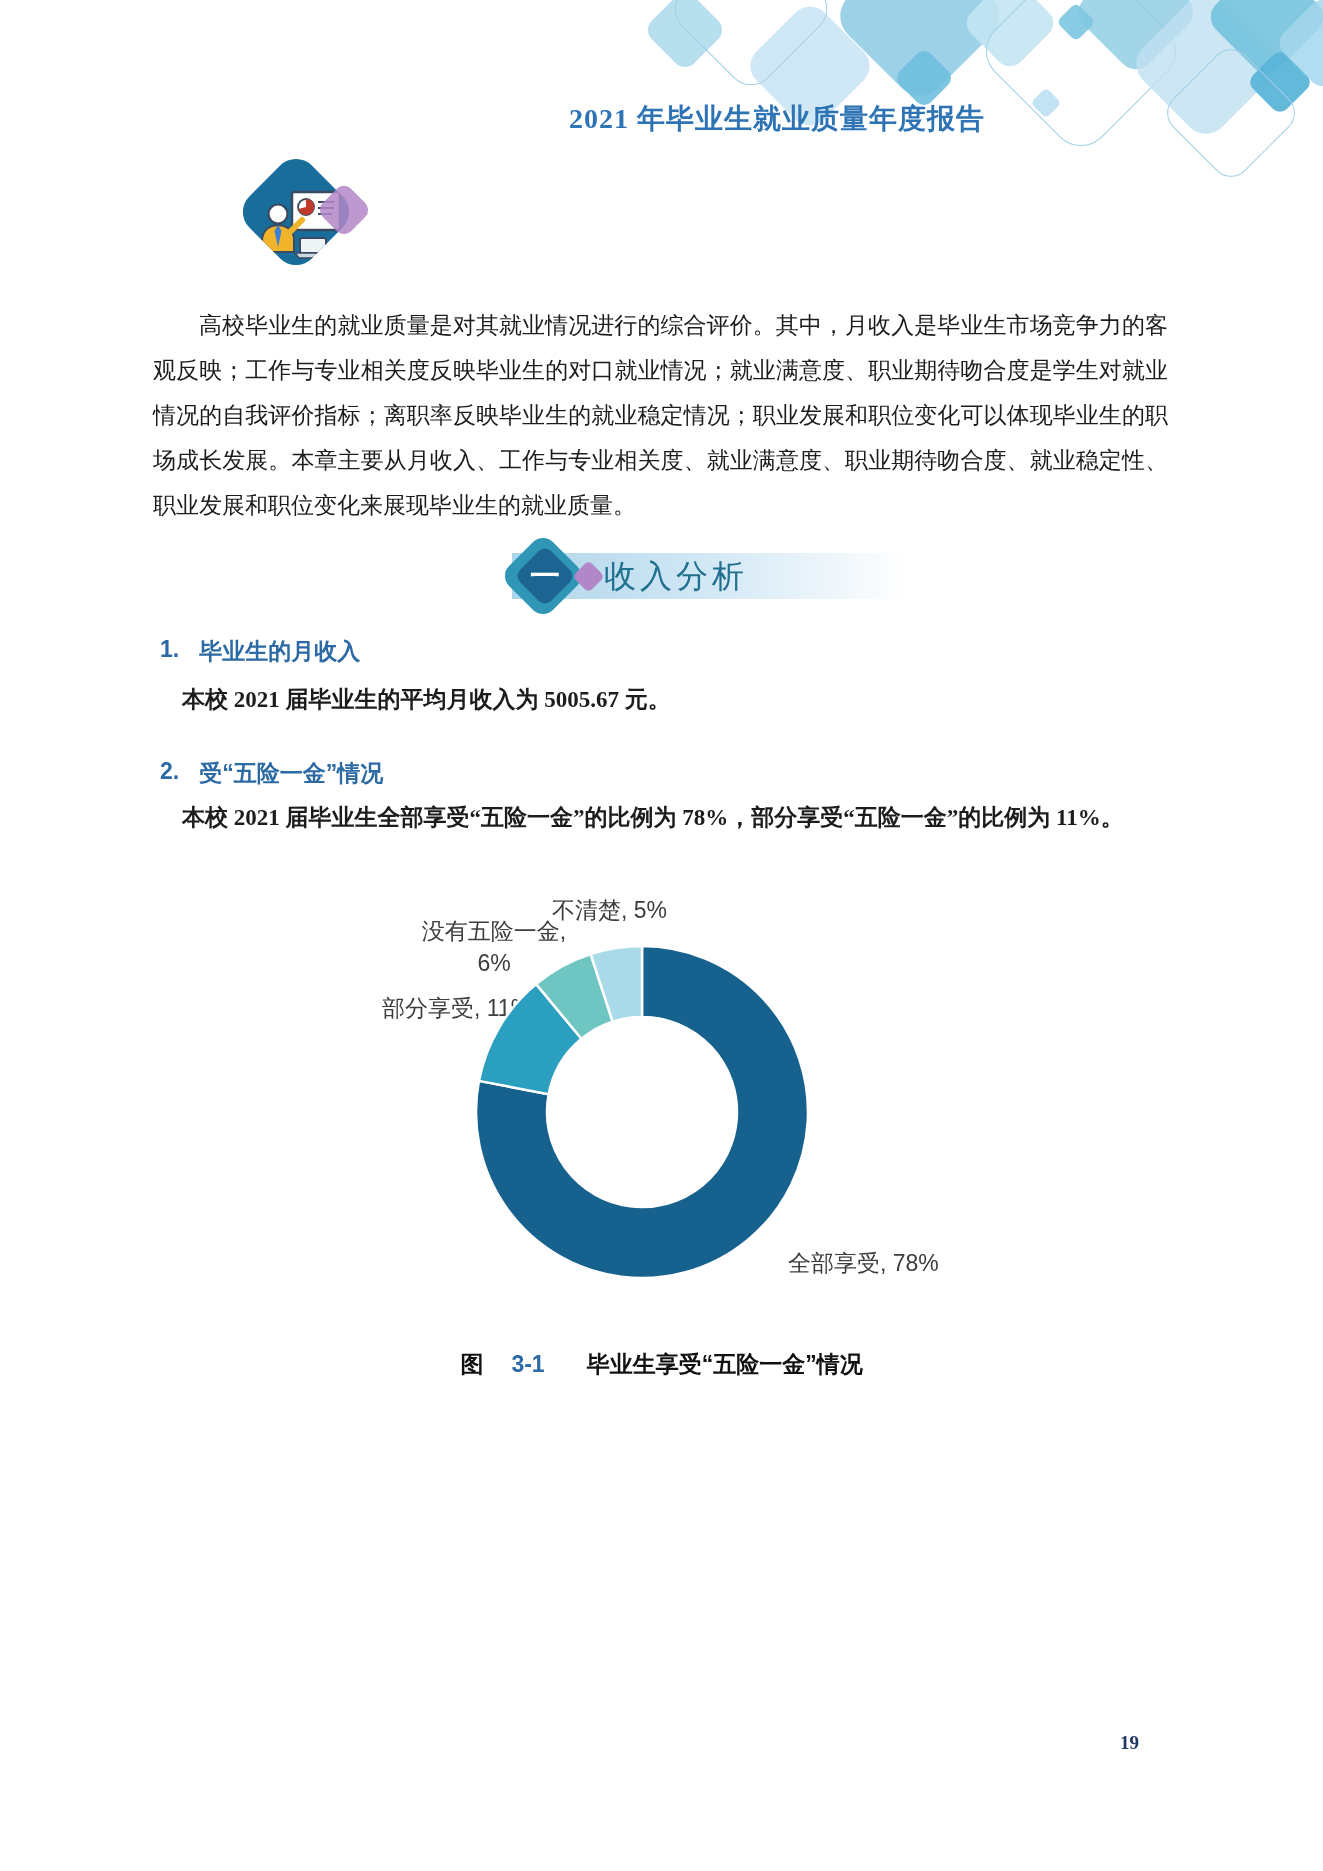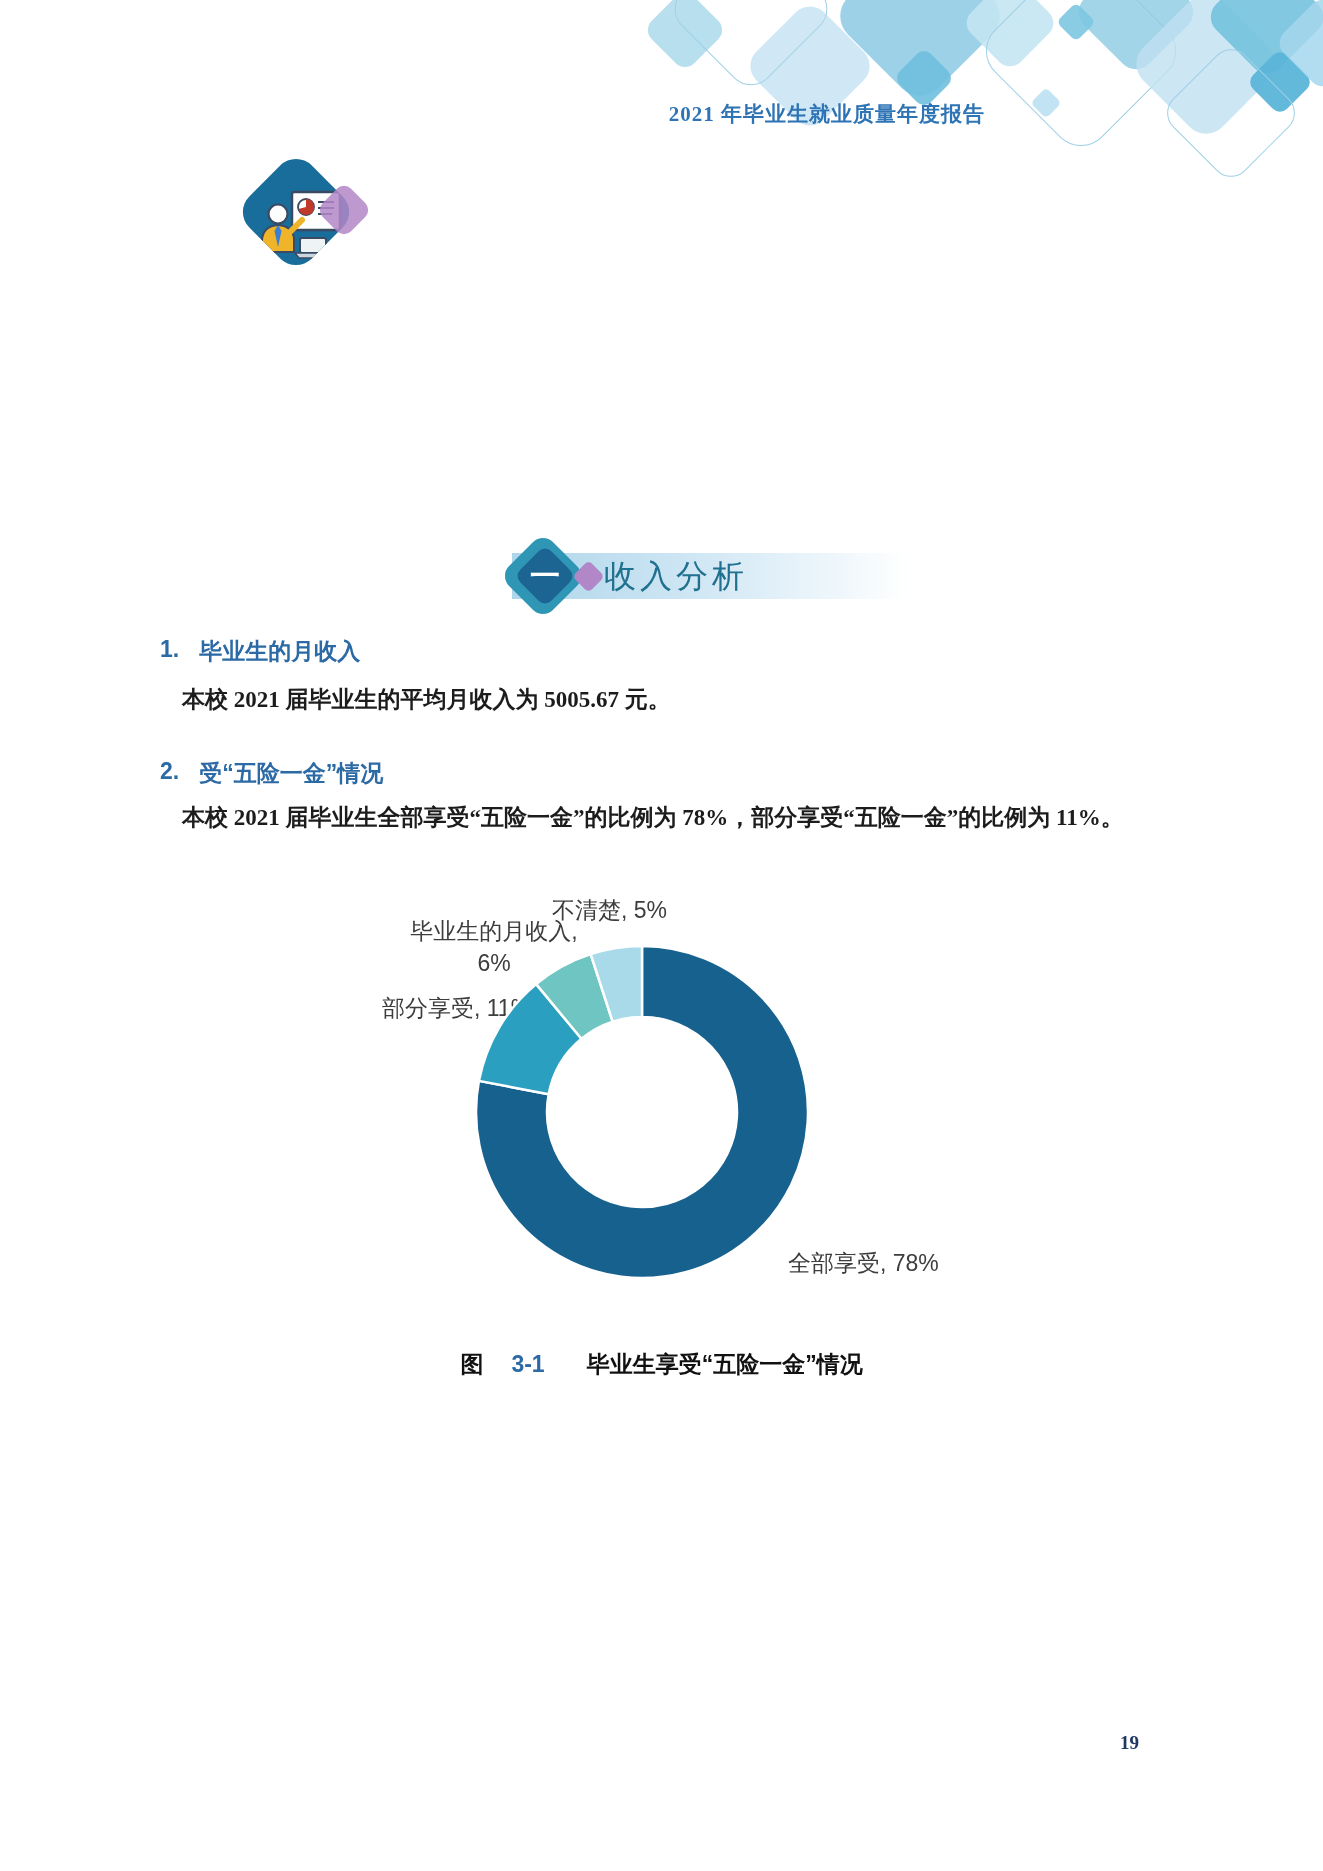--- a/index.html
+++ b/index.html
@@ -9,21 +9,21 @@
   html,body{margin:0;padding:0;background:#ffffff;}
   .page{
     position:relative; width:1323px; height:1871px; background:#ffffff;
     overflow:hidden; font-family:"Liberation Serif","DejaVu Serif",serif; color:var(--text-dark);
   }
   
   .deco{position:absolute;left:0;top:0;width:1323px;height:190px;overflow:hidden;}
   .dd{position:absolute;transform:rotate(45deg);}
   
   .hdr{
-    position:absolute; top:100px; right:338px; font-size:21px; font-weight:bold;
+    position:absolute; top:100px; right:338px; font-size:28px; font-weight:bold;
     color:var(--header-blue); letter-spacing:1px; white-space:nowrap;
   }
   
   .chapter-icon{position:absolute; left:236px; top:152px; width:134px; height:138px;}
   .chapter-title{
     position:absolute; left:376px; top:180px; font-size:41px; font-weight:bold;
     color:var(--title-blue); letter-spacing:3px; white-space:nowrap;
   }
   
   .intro{
@@ -133,20 +133,21 @@
       <path d="M42 73 l3.5 6 l-3.5 16 l-3.5 -16 Z" fill="#3b7fd4"></path>
       <path d="M54 80 Q62 72 66 68" fill="none" stroke="#f0b42a" stroke-width="6" stroke-linecap="round"></path>
 
       <rect x="64" y="86" width="26" height="15" rx="2" fill="#eef3f6" stroke="#3a4a63" stroke-width="2"></rect>
       <path d="M59 101 h36 l-4 5 h-28 Z" fill="#ccd6de" stroke="#3a4a63" stroke-width="1.5"></path>
     </g>
     <rect x="88" y="38" width="40" height="40" rx="10" transform="rotate(45 108 58)" fill="#b287c8" fill-opacity="0.85"></rect>
   </svg>
 
 
+  <div class="intro">高校毕业生的就业质量是对其就业情况进行的综合评价。其中，月收入是毕业生市场竞争力的客观反映；工作与专业相关度反映毕业生的对口就业情况；就业满意度、职业期待吻合度是学生对就业情况的自我评价指标；离职率反映毕业生的就业稳定情况；职业发展和职位变化可以体现毕业生的职场成长发展。本章主要从月收入、工作与专业相关度、就业满意度、职业期待吻合度、就业稳定性、职业发展和职位变化来展现毕业生的就业质量。</div>
 
   <div class="banner-band"></div>
   <div class="banner-diamond-outer"></div>
   <div class="banner-diamond-inner"></div>
   <div class="banner-one">一</div>
   <div class="banner-purple"></div>
   <div class="banner-label">收入分析</div>
 
   <div class="item-head item1-head">
     <span>1.</span>
@@ -156,21 +157,21 @@
 
   <div class="item-head item2-head">
     <span>2.</span>
     <span>受“五险一金”情况</span>
   </div>
   <div class="item-body item2-body">本校 2021 届毕业生全部享受“五险一金”的比例为 78%，部分享受“五险一金”的比例为 11%。</div>
 
   <div class="chart">
     <div class="clabel cl-unclear">不清楚, 5%</div>
     <div class="clabel cl-none">
-      <div>毕业生的月收入,</div>
+      <div>没有五险一金,</div>
       <div>6%</div>
     </div>
     <div class="clabel cl-partial">部分享受, 11%</div>
     <div class="clabel cl-full">全部享受, 78%</div>
     <svg class="donut" viewBox="0 0 340 340">
         <path d="M 170.00 4.00 A 166 166 0 1 1 6.94 138.89 L 76.68 152.20 A 95 95 0 1 0 170.00 75.00 Z" fill="#17618f" stroke="#ffffff" stroke-width="2.5" stroke-linejoin="round"></path>
         <path d="M 6.94 138.89 A 166 166 0 0 1 64.19 42.09 L 109.44 96.80 A 95 95 0 0 0 76.68 152.20 Z" fill="#2b9fc0" stroke="#ffffff" stroke-width="2.5" stroke-linejoin="round"></path>
         <path d="M 64.19 42.09 A 166 166 0 0 1 118.70 12.12 L 140.64 79.65 A 95 95 0 0 0 109.44 96.80 Z" fill="#6fc5c1" stroke="#ffffff" stroke-width="2.5" stroke-linejoin="round"></path>
         <path d="M 118.70 12.12 A 166 166 0 0 1 170.00 4.00 L 170.00 75.00 A 95 95 0 0 0 140.64 79.65 Z" fill="#a9daea" stroke="#ffffff" stroke-width="2.5" stroke-linejoin="round"></path>
       </svg>

